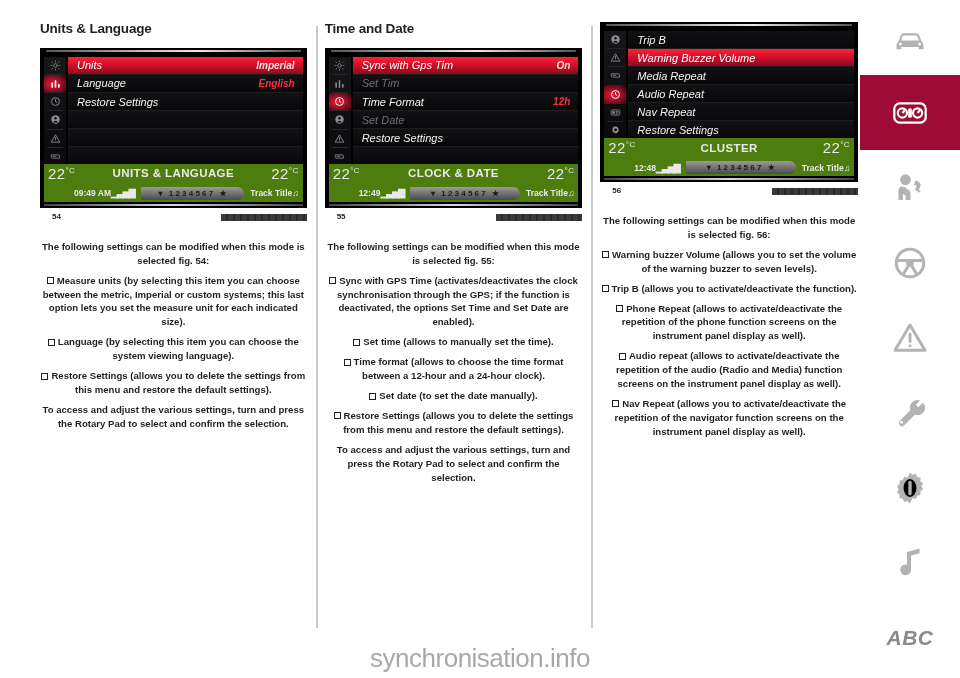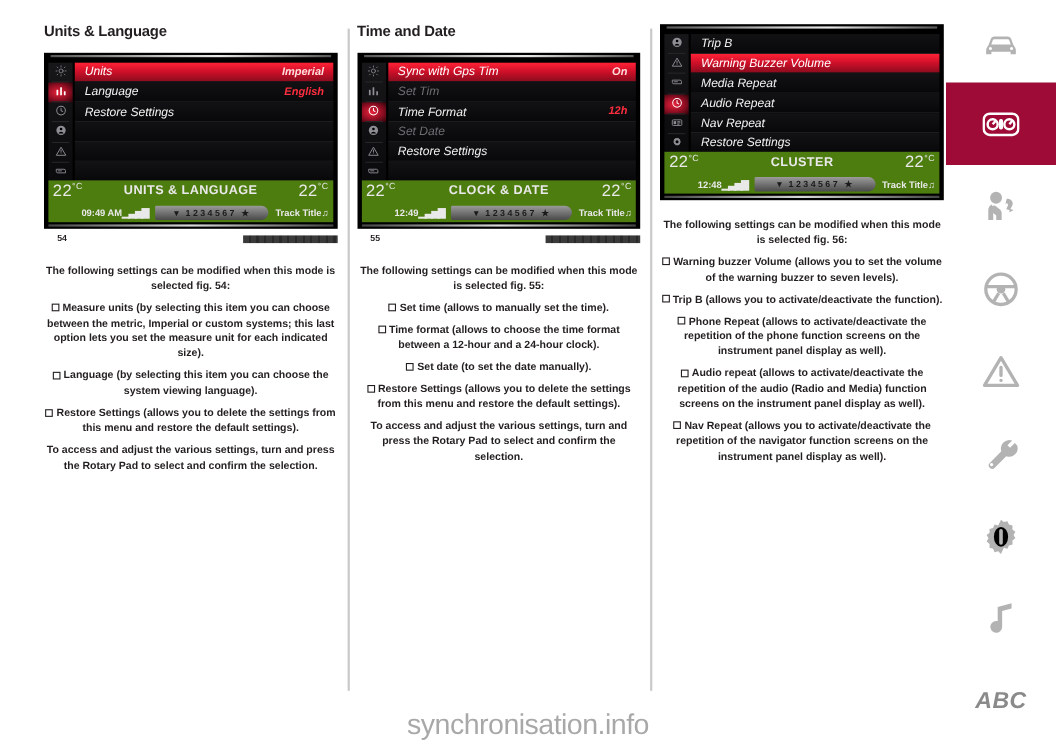--- a/index.html
+++ b/index.html
@@ -326,20 +326,21 @@
               <span>♫</span>
             </div>
           </div>
         </div>
         <div class="fig-bar">
           <span class="fig-num">55</span>
           <span class="fig-cap"></span>
         </div>
         <div class="body-copy">
           <p><span class="bi">The following settings can be modified when this mode is selected fig. 55:</span></p>
+          <p><span class="bullet"></span><span class="bi">Sync with GPS Time (activates/deactivates the clock synchronisation through the GPS; if the function is deactivated, the options Set Time and Set Date are enabled).</span></p>
           <p><span class="bullet"></span><span class="bi">Set time (allows to manually set the time).</span></p>
           <p><span class="bullet"></span><span class="bi">Time format (allows to choose the time format between a 12-hour and a 24-hour clock).</span></p>
           <p><span class="bullet"></span><span class="bi">Set date (to set the date manually).</span></p>
           <p><span class="bullet"></span><span class="bi">Restore Settings (allows you to delete the settings from this menu and restore the default settings).</span></p>
           <p><span class="bi">To access and adjust the various settings, turn and press the Rotary Pad to select and confirm the selection.</span></p>
         </div>
       </div>
       <div class="col">
         <div class="col-sep"></div>
         <div class="display">
@@ -419,20 +420,24 @@
               <span class="tempv"><span>22</span><sup>°C</sup></span>
             </div>
             <div class="bar-low">
               <span>12:48</span>
               <span class="sig">▁▃▅▇</span>
               <span class="presets">▾&nbsp;<span>1 2 3 4 5 6 7</span>&nbsp;★</span>
               <span>Track Title</span>
               <span>♫</span>
             </div>
           </div>
+        </div>
+        <div class="fig-bar">
+          <span class="fig-num">56</span>
+          <span class="fig-cap"></span>
         </div>
         <div class="body-copy">
           <p><span class="bi">The following settings can be modified when this mode is selected fig. 56:</span></p>
           <p><span class="bullet"></span><span class="bi">Warning buzzer Volume (allows you to set the volume of the warning buzzer to seven levels).</span></p>
           <p><span class="bullet"></span><span class="bi">Trip B (allows you to activate/deactivate the function).</span></p>
           <p><span class="bullet"></span><span class="bi">Phone Repeat (allows to activate/deactivate the repetition of the phone function screens on the instrument panel display as well).</span></p>
           <p><span class="bullet"></span><span class="bi">Audio repeat (allows to activate/deactivate the repetition of the audio (Radio and Media) function screens on the instrument panel display as well).</span></p>
           <p><span class="bullet"></span><span class="bi">Nav Repeat (allows you to activate/deactivate the repetition of the navigator function screens on the instrument panel display as well).</span></p>
         </div>
       </div>

